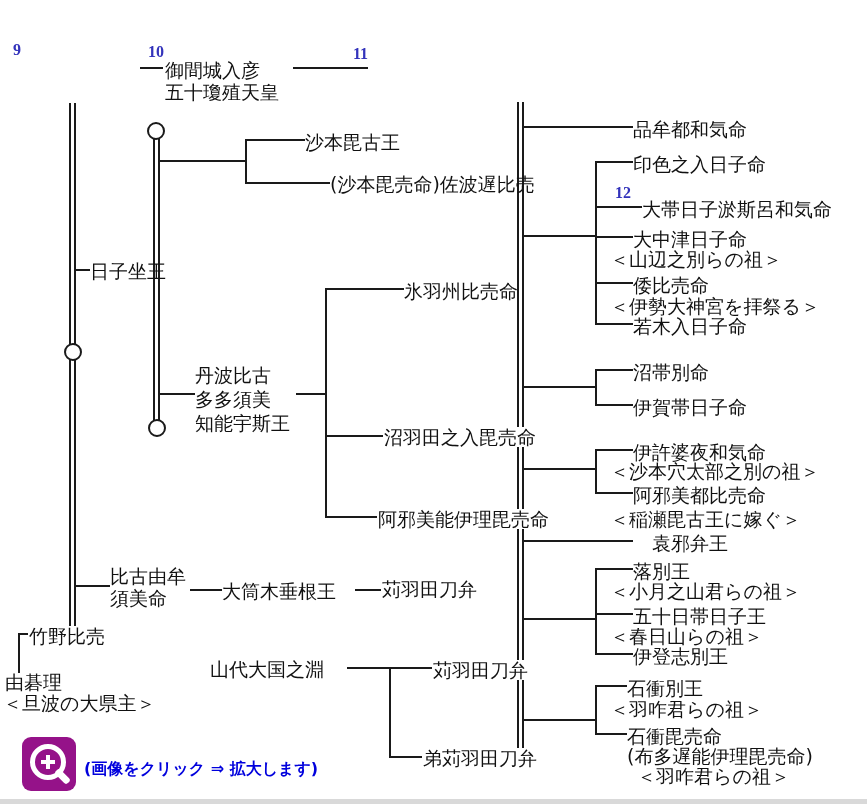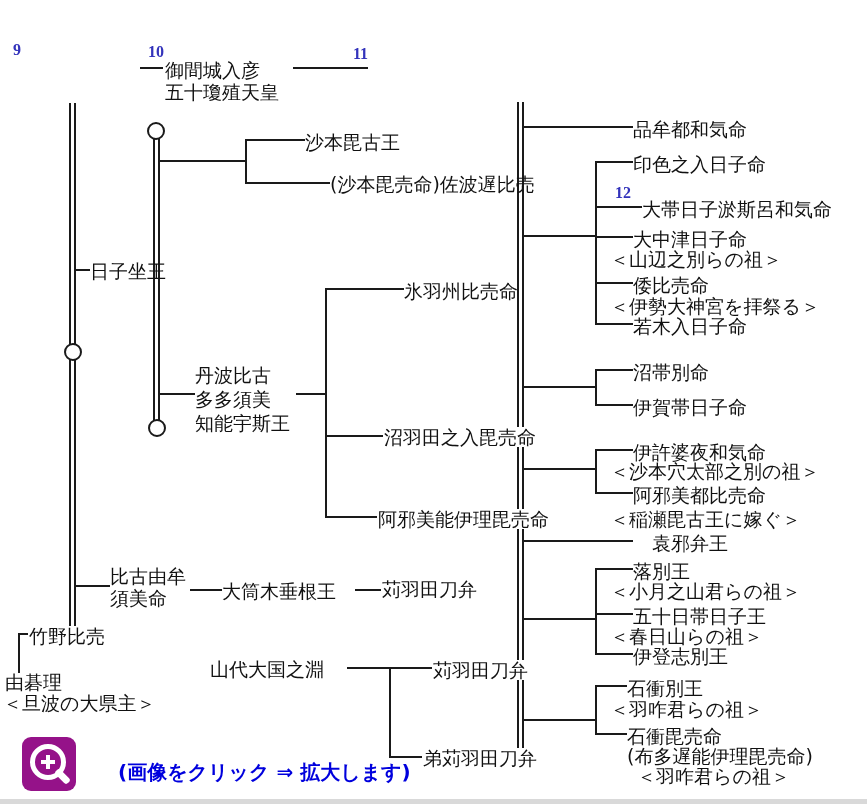--- a/index.html
+++ b/index.html
@@ -17,21 +17,21 @@
   .circ{position:absolute;width:14px;height:14px;border:2px solid #1a1a1a;border-radius:50%;
         background:#fff;z-index:3;}
   #zoomicon{position:absolute;left:22px;top:737px;width:54px;height:54px;background:#951289;
         border-radius:9px;z-index:5;cursor:pointer;}
   #zoomicon .ring{position:absolute;left:8px;top:7px;width:26px;height:26px;border:5px solid #fff;
         border-radius:50%;}
   #zoomicon .plus-h{position:absolute;left:19px;top:23px;width:14px;height:4px;background:#fff;}
   #zoomicon .plus-v{position:absolute;left:24px;top:18px;width:4px;height:14px;background:#fff;}
   #zoomicon .handle{position:absolute;left:37px;top:31px;width:7px;height:17px;background:#fff;
         transform:rotate(-45deg);border-radius:3px;}
-  #caption{position:absolute;left:84px;top:759px;font-size:20px;font-weight:bold;color:#0000dd;z-index:5;margin-left:34px;}
+  #caption{position:absolute;left:84px;top:759px;font-size:16px;font-weight:bold;color:#0000dd;z-index:5;}
   #bottom-edge{position:absolute;left:0;top:799px;width:867px;height:5px;background:#d9d9d9;}
 </style>
 </head>
 <body>
 
 <div id="stage">
 
   <div class="gen" style="left:13px;top:42px">9</div>
   <div class="gen" style="left:148px;top:44px">10</div>
   <div class="gen" style="left:353px;top:46px">11</div>

